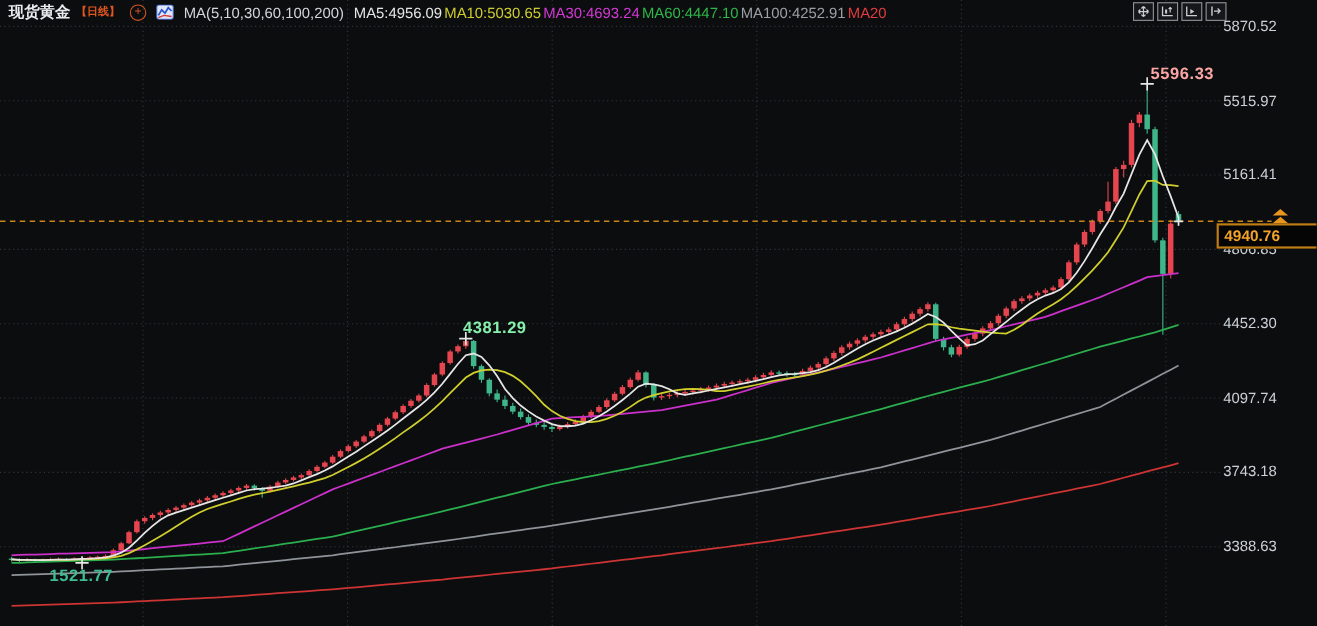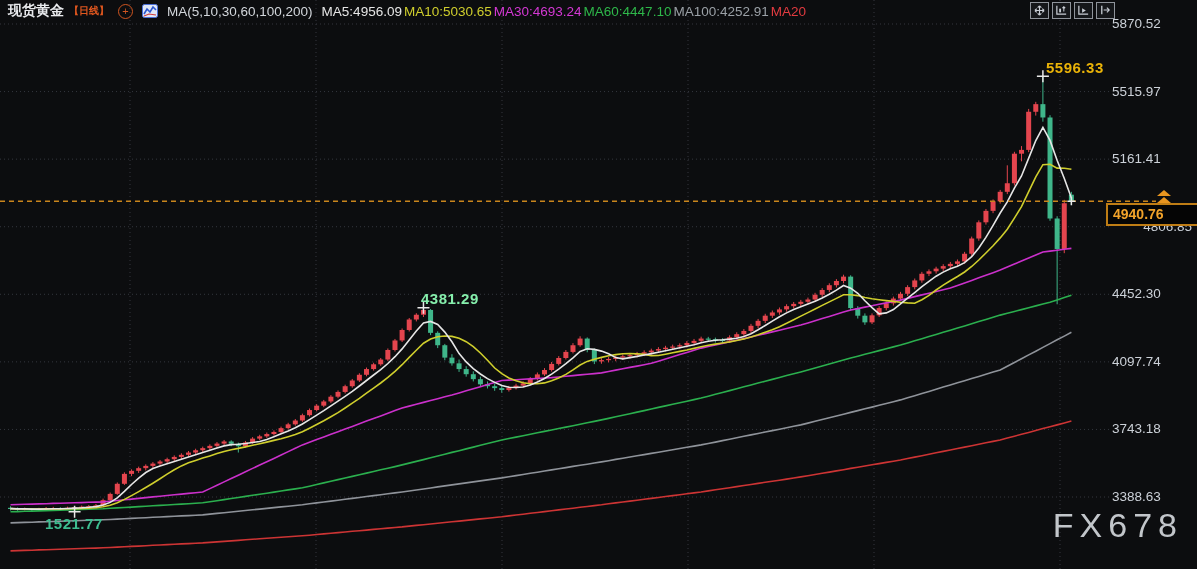--- a/index.html
+++ b/index.html
@@ -406,34 +406,33 @@
         <svg width="15" height="13" viewBox="0 0 16 14">
           <path d="M4 2v9" stroke="#c9ced5" stroke-width="1.4" fill="none"></path>
           <path d="M6 6.5h6M9.5 4l2.5 2.5L9.5 9" stroke="#c9ced5" stroke-width="1.2" fill="none"></path>
         </svg>
       </span>
     </div>
   <div id="yaxis">
       <div class="ytick" style="top: 16px;">5870.52</div>
       <div class="ytick" style="top: 83.5719px;">5515.97</div>
       <div class="ytick" style="top: 151.146px;">5161.41</div>
-      <div class="ytick" style="top: 218.72px; text-align: right;">4806.85</div>
+      <div class="ytick" style="top: 218.72px;">4806.85</div>
       <div class="ytick" style="top: 286.292px;">4452.30</div>
       <div class="ytick" style="top: 353.865px;">4097.74</div>
       <div class="ytick" style="top: 421.439px;">3743.18</div>
       <div class="ytick" style="top: 489.011px;">3388.63</div>
     </div>
 
   <div id="pricebox">
     <span>4940.76</span>
   </div>
   <div id="price-arrow">
     <div class="tri"></div>
       <div class="tri"></div>
   </div>
 
   <div id="annos">
-      <div class="anno" style="left: 1046px; top: 59px; color: #eab308; text-align: right;">5596.33</div>
+      <div class="anno" style="left: 1046px; top: 59px; color: #fca5a5; text-align: right;">5596.33</div>
       <div class="anno" style="left: 421px; top: 290px; color: #86efac;">4381.29</div>
       <div class="anno" style="left: 45px; top: 515px; color: rgb(61, 189, 144);">1521.77</div>
     </div>
-  <div class="watermark">FX678</div>
 </div>
 
 </body></html>

